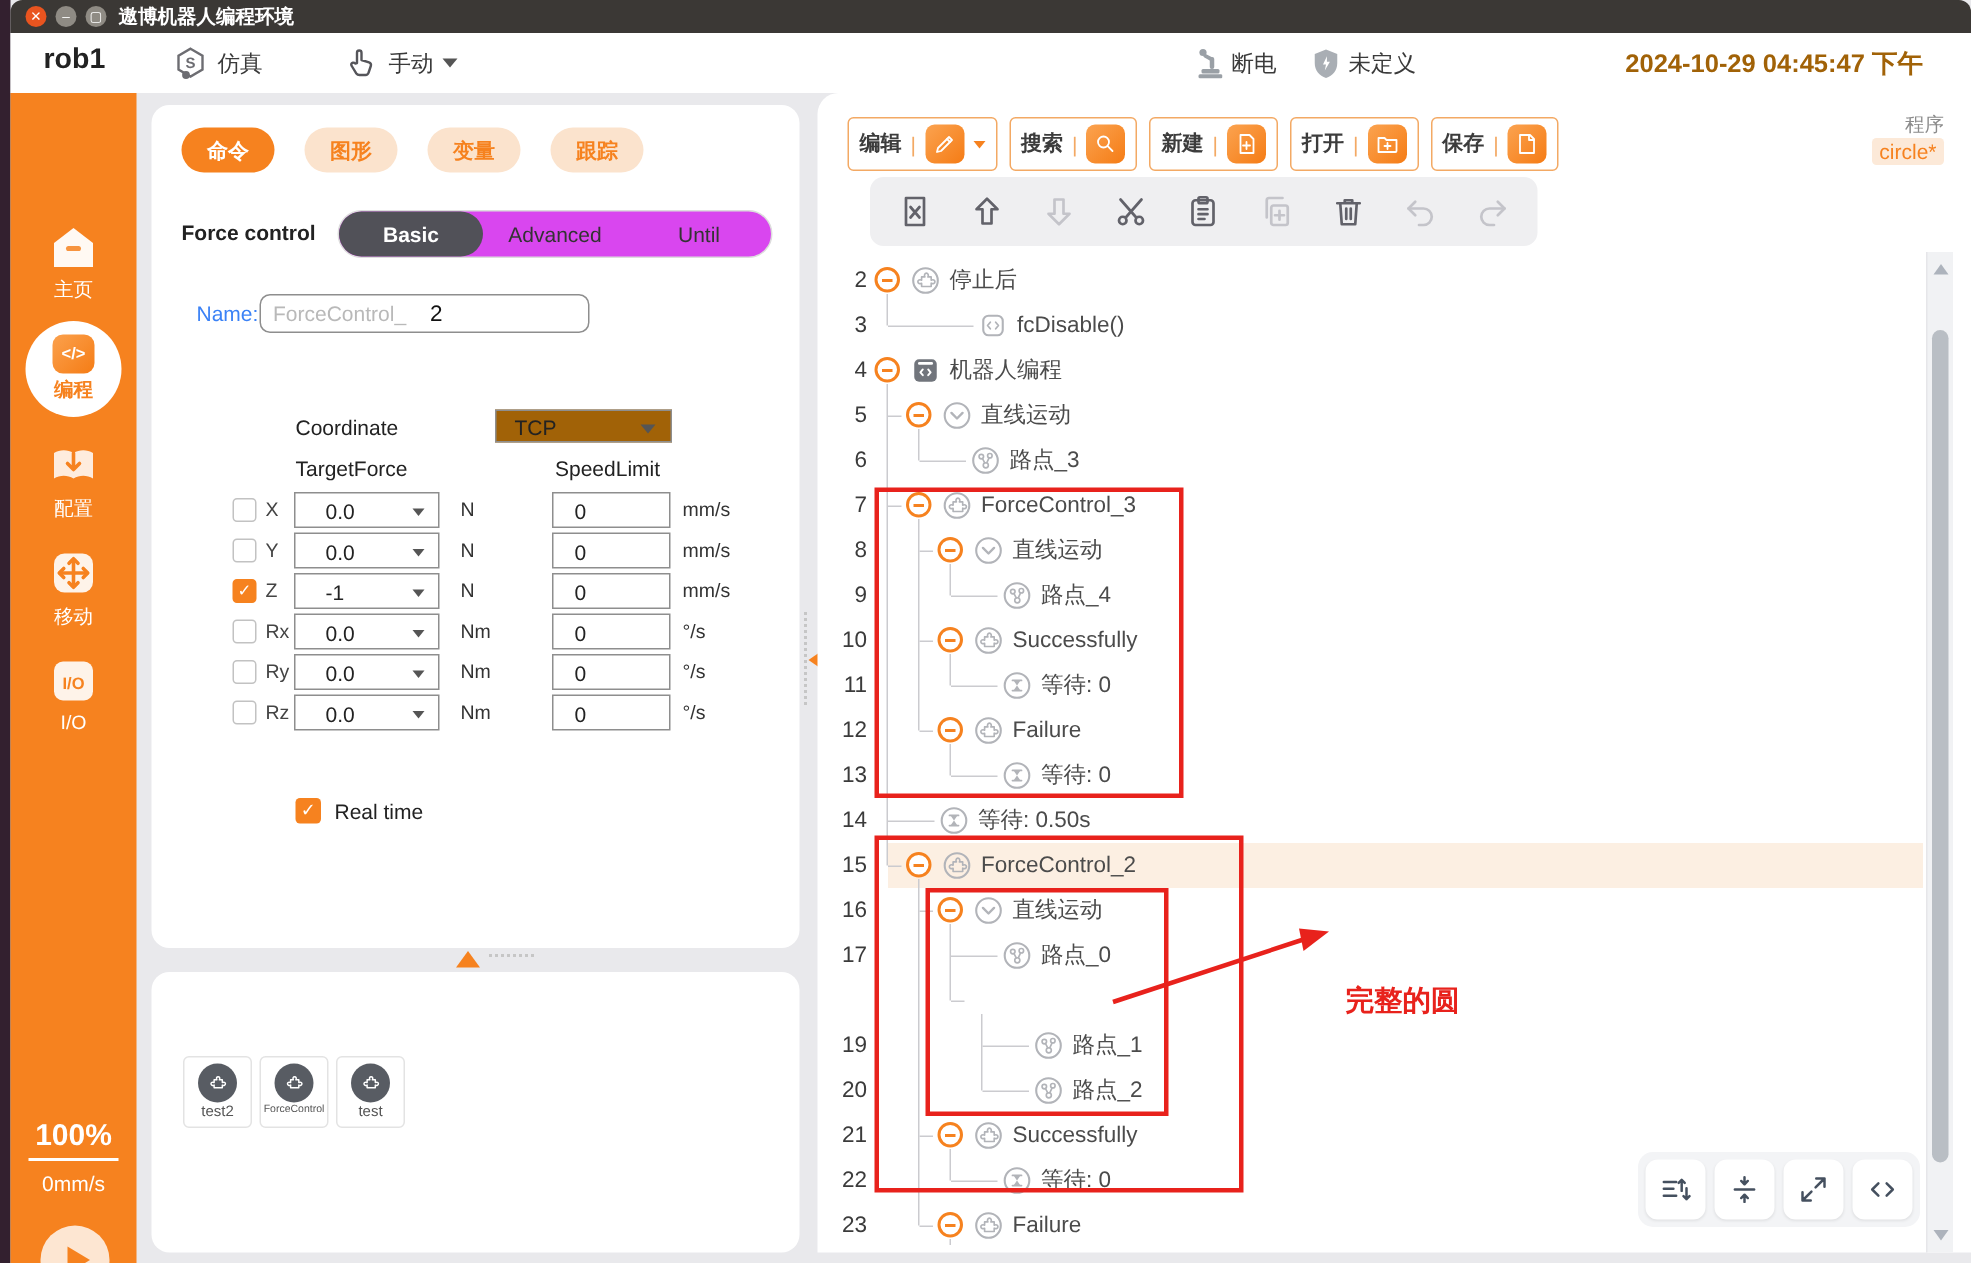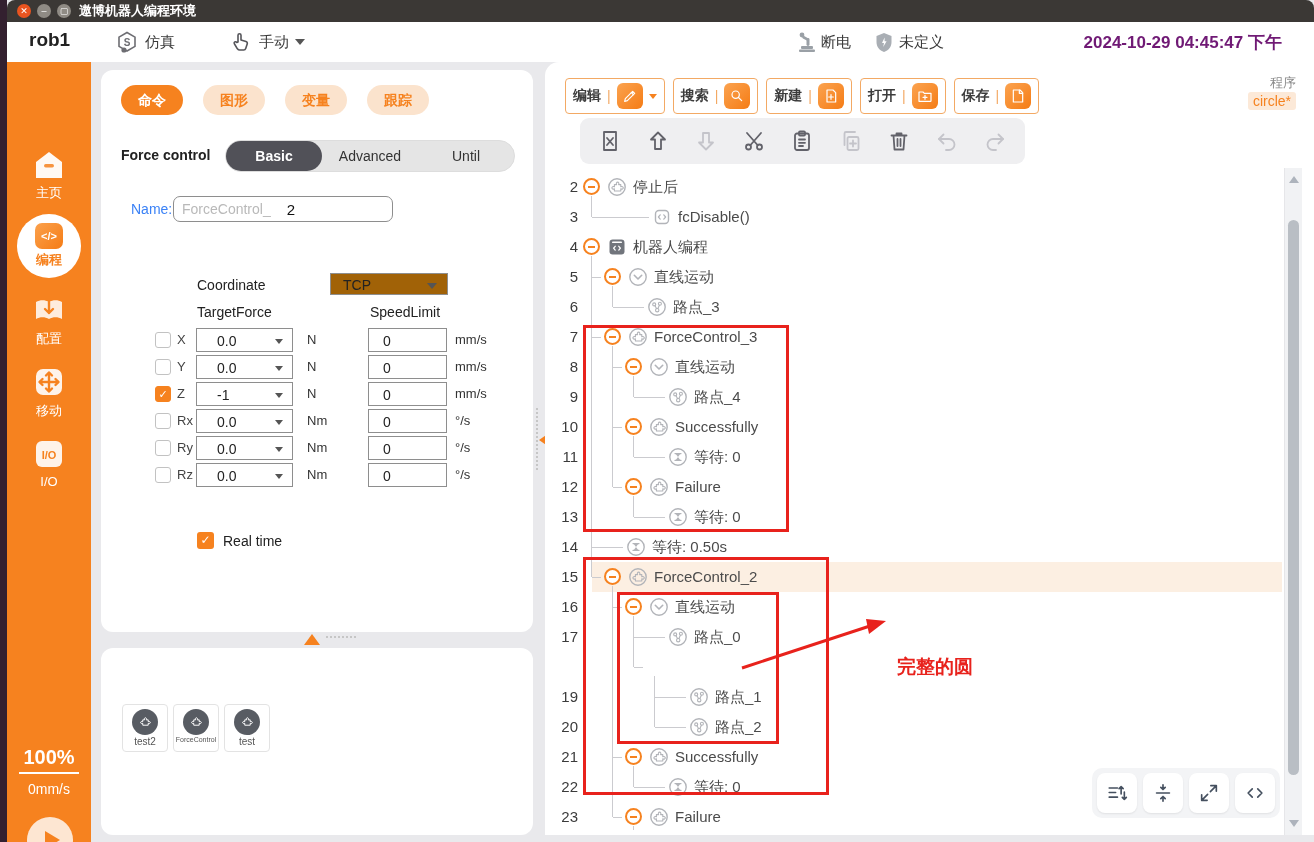--- a/index.html
+++ b/index.html
@@ -12,21 +12,21 @@
   .winbtn.close{left:10px;background:#E9541F;}
   .winbtn.min{left:30px;background:#8F8B84;}
   .winbtn.max{left:50px;background:#8F8B84;}
   .wintitle{position:absolute;left:72px;top:0;line-height:22px;color:#fff;font-size:13px;font-weight:bold;}
   
   .menubar{position:absolute;left:7px;top:22px;width:1307px;height:40px;background:#fff;}
   .robotname{position:absolute;left:22px;top:7px;font-size:19px;font-weight:bold;color:#222;}
   .mitem{position:absolute;top:8px;height:24px;display:flex;align-items:center;gap:6px;font-size:15px;color:#3a3a3a;}
   .mitem svg{display:block;}
   .caret-down{width:0;height:0;border-left:5px solid transparent;border-right:5px solid transparent;border-top:6px solid #555;}
-  .datetime{position:absolute;right:32px;top:9px;font-size:17px;font-weight:bold;color:#701a75;}
+  .datetime{position:absolute;right:32px;top:9px;font-size:17px;font-weight:bold;color:#a16207;}
   
   .sidebar{position:absolute;left:7px;top:62px;width:84px;height:780px;background:#F6821F;}
   .sb-item{position:absolute;left:0;width:84px;text-align:center;color:#fff;cursor:pointer;}
   .sb-item .tile{margin:0 auto;width:34px;height:30px;display:flex;align-items:center;justify-content:center;}
   .sb-item .lbl{font-size:13px;margin-top:4px;}
   .sb-active{position:absolute;left:10px;width:64px;height:64px;background:#fff;border-radius:50%;
              display:flex;flex-direction:column;align-items:center;justify-content:center;cursor:pointer;}
   .sb-active .codechip{width:28px;height:26px;background:linear-gradient(135deg,#FBA14D,#F57C15);border-radius:7px;
              color:#fff;font-size:11px;font-weight:bold;display:flex;align-items:center;justify-content:center;}
   .sb-active .lbl{color:#F6821F;font-size:13px;font-weight:bold;margin-top:2px;}
@@ -42,21 +42,21 @@
   #card-lib{left:101px;top:648px;width:432px;height:187px;border-radius:12px;}
   #card-editor{left:545px;top:62px;width:769px;height:773px;border-radius:14px 0 0 0;}
   
   .pillrow{position:absolute;left:20px;top:15px;display:flex;gap:20px;}
   .pill{height:30px;line-height:30px;padding:0 17px;border-radius:15px;background:#FBE3CD;color:#F6821F;
         font-size:14px;font-weight:bold;cursor:pointer;}
   .pill.active{background:#F6821F;color:#fff;}
   
   .fc-label{position:absolute;left:20px;top:77px;font-size:14px;font-weight:bold;color:#222;}
   .seg{position:absolute;left:124px;top:70px;width:288px;height:30px;border:1px solid #ddd;border-radius:16px;
-       display:flex;background:#e5e5e5;}
+       display:flex;background:#d946ef;}
   .seg .opt{flex:1;text-align:center;line-height:30px;font-size:14px;color:#333;border-radius:16px;cursor:pointer;}
   .seg .opt.active{background:#515158;color:#fff;font-weight:bold;}
   .name-label{position:absolute;left:30px;top:131px;font-size:14px;color:#3b82f6;}
   .name-input{position:absolute;left:72px;top:126px;width:220px;height:26px;border:1px solid #8e8e8e;border-radius:7px;
               display:flex;align-items:center;padding-left:8px;box-sizing:border-box;cursor:text;background:#fff;}
   .name-input .ph{color:#b9b9b9;font-size:14px;}
   .name-input .val{color:#111;font-size:15px;margin-left:16px;}
   .coord-label{position:absolute;left:96px;top:207px;font-size:14px;color:#222;}
   .coord-select{position:absolute;left:229px;top:203px;width:118px;height:22px;border:1px solid #8e8e8e;background:#a16207;
                 font-size:14px;color:#222;line-height:22px;padding-left:12px;box-sizing:border-box;cursor:pointer;}

